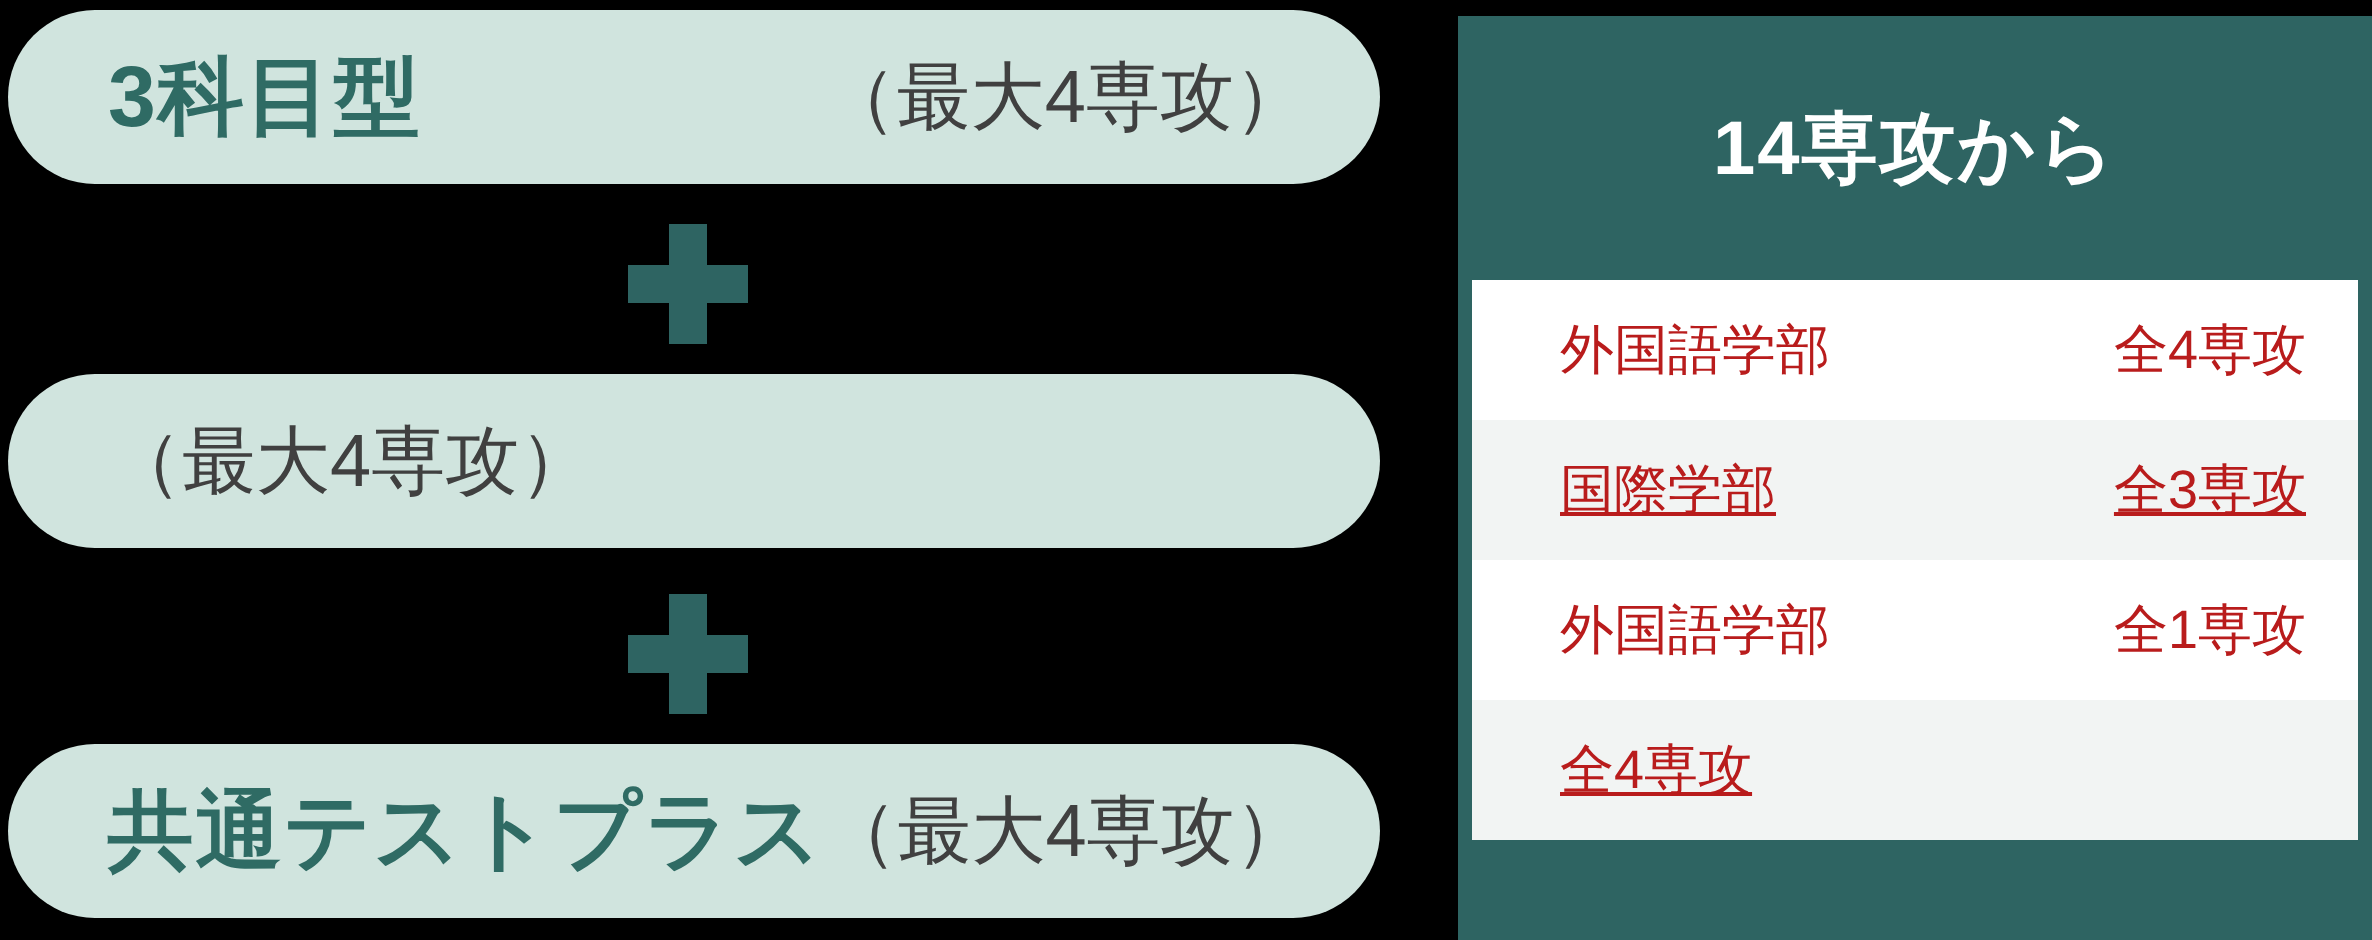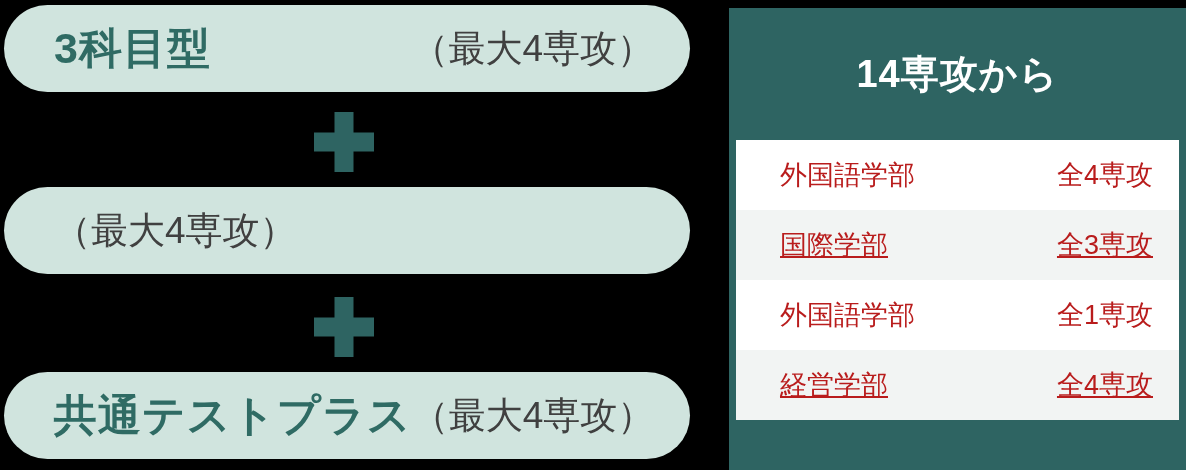--- a/index.html
+++ b/index.html
@@ -137,21 +137,20 @@
         <span class="faculty-name">国際学部</span>
         <span class="majors-count">全3専攻</span>
       </div>
 
       <div class="table-row">
         <span class="faculty-name">外国語学部</span>
         <span class="majors-count">全1専攻</span>
       </div>
 
       <div class="table-row alt">
-        <span class="faculty-name">経営学部</span>
         <span class="majors-count">全4専攻</span>
       </div>
 
 
     </div>
   </div>
 
 </div>
 
 </body></html>

